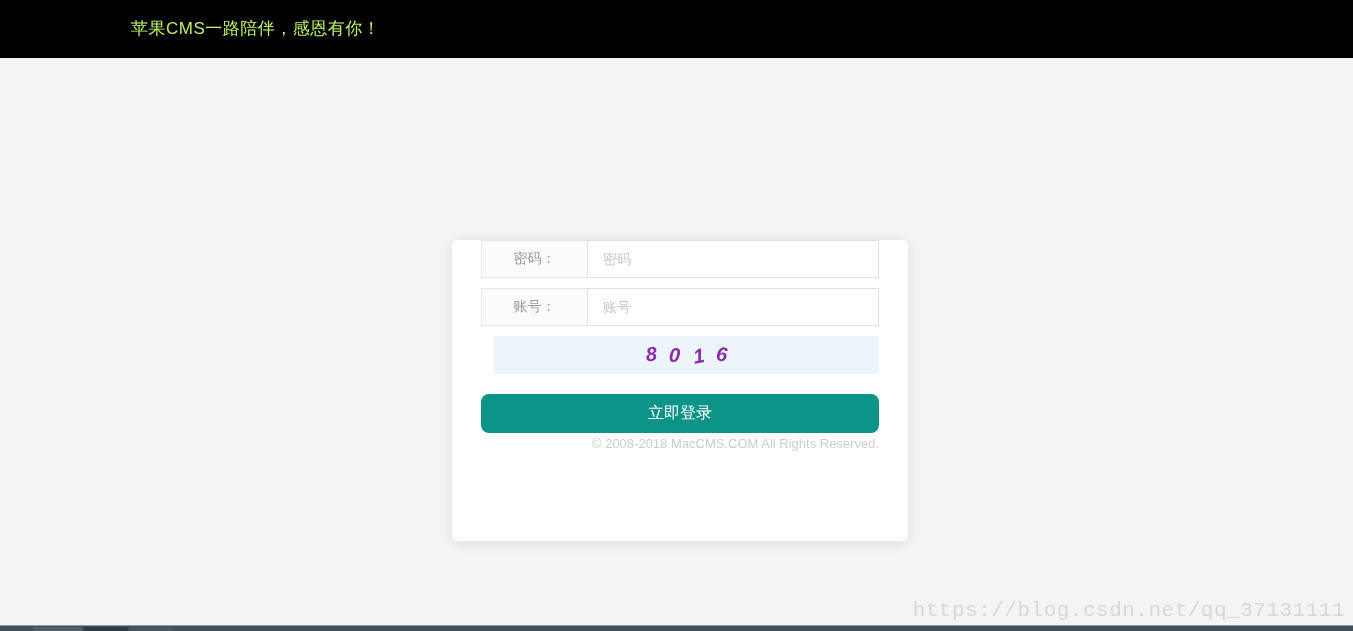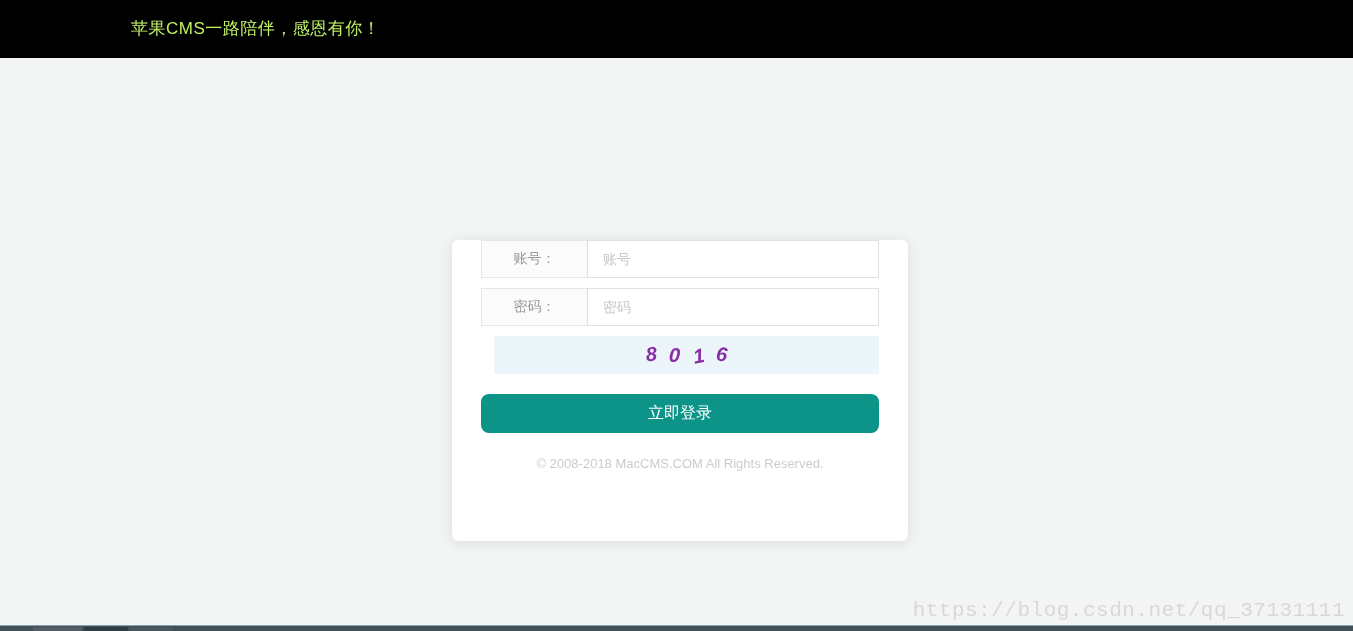--- a/index.html
+++ b/index.html
@@ -107,22 +107,22 @@
     border: none;
     border-radius: 8px;
     background: #0d9488;
     color: #ffffff;
     font-size: 16px;
     cursor: pointer;
     font-family: "Liberation Sans", sans-serif;
   }
 
   .copyright {
-    margin-top: 23px;
-    text-align: center;
+    margin-top: 3px;
+    text-align: right;
     color: #cccccc;
     font-size: 13px;
   }
 
   
   .watermark {
     position: absolute;
     right: 8px;
     bottom: 9px;
     font-family: "Liberation Mono", monospace;
@@ -148,27 +148,27 @@
 </head>
 <body>
 
 <div class="topbar">
   <span class="topbar-text">苹果CMS一路陪伴，感恩有你！</span>
 </div>
 
 <div class="login-card">
 
   <div class="form-row">
-    <div class="field-label">账号：</div>
-    <input class="field-input" type="text" placeholder="账号" style="">
+    <div class="field-label">密码：</div>
+    <input class="field-input" type="password" placeholder="密码" style="">
   </div>
 
   <div class="form-row">
-    <div class="field-label">密码：</div>
-    <input class="field-input" type="password" placeholder="密码" style="">
+    <div class="field-label">账号：</div>
+    <input class="field-input" type="text" placeholder="账号" style="">
   </div>
 
   <div class="form-row">
     <div class="captcha-image">
       <span class="captcha-digit d0">8</span>
       <span class="captcha-digit d1">0</span>
       <span class="captcha-digit d2">1</span>
       <span class="captcha-digit d3">6</span>
     </div>
   </div>

